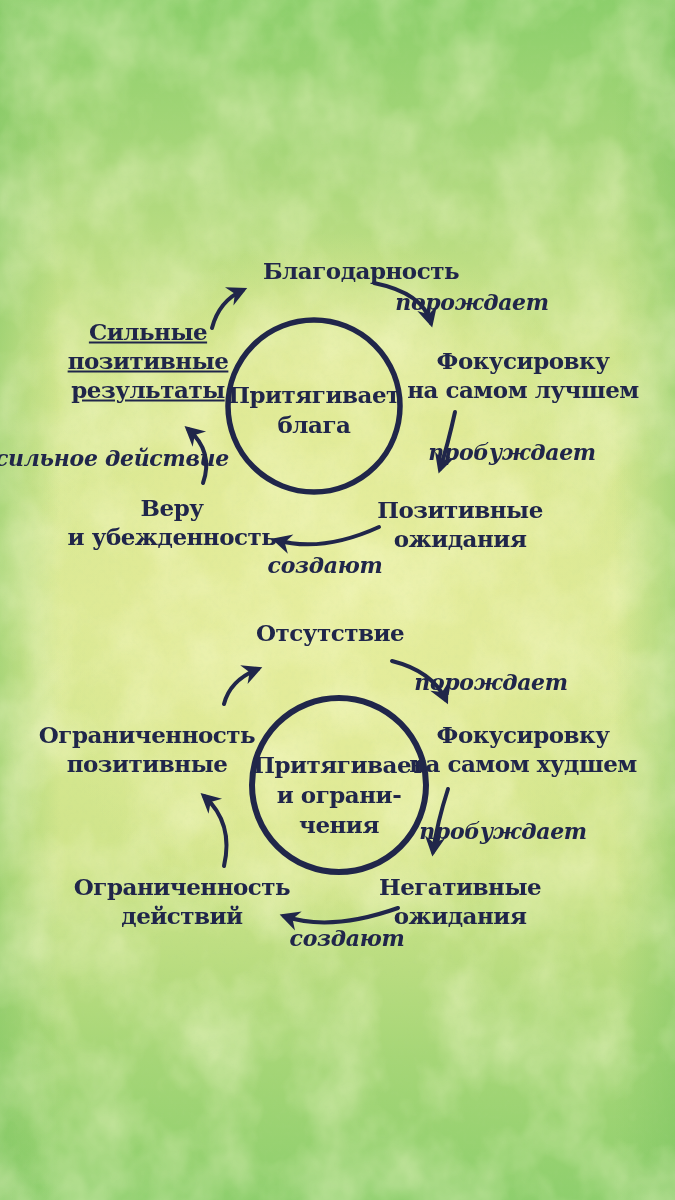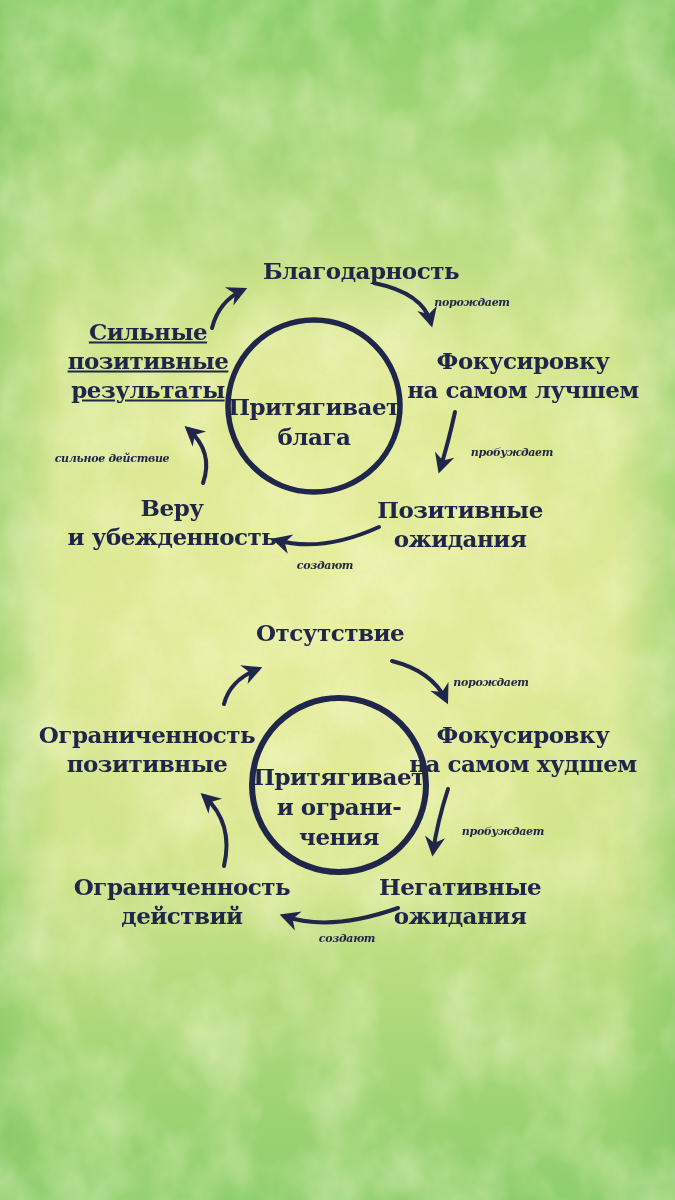--- a/index.html
+++ b/index.html
@@ -20,27 +20,27 @@
     position:absolute;z-index:3;
     transform:translate(-50%,-50%);
     text-align:center;
     white-space:nowrap;
     font-weight:bold;
     font-size:23px;
     line-height:29px;
     letter-spacing:-0.5px;
     color:var(--ink);
   }
-  .center-label{line-height:30px;margin-top:12px;}
+  .center-label{line-height:30px;}
   .small-label{
     position:absolute;z-index:3;
     transform:translate(-50%,-50%);
     font-style:italic;
     font-weight:bold;
-    font-size:11px;
+    font-size:22px;
     letter-spacing:-0.3px;
     white-space:nowrap;
     color:var(--ink);
   }
 </style>
 </head>
 <body>
 
 <div class="stage" style="--ink:#20264a;">
 

